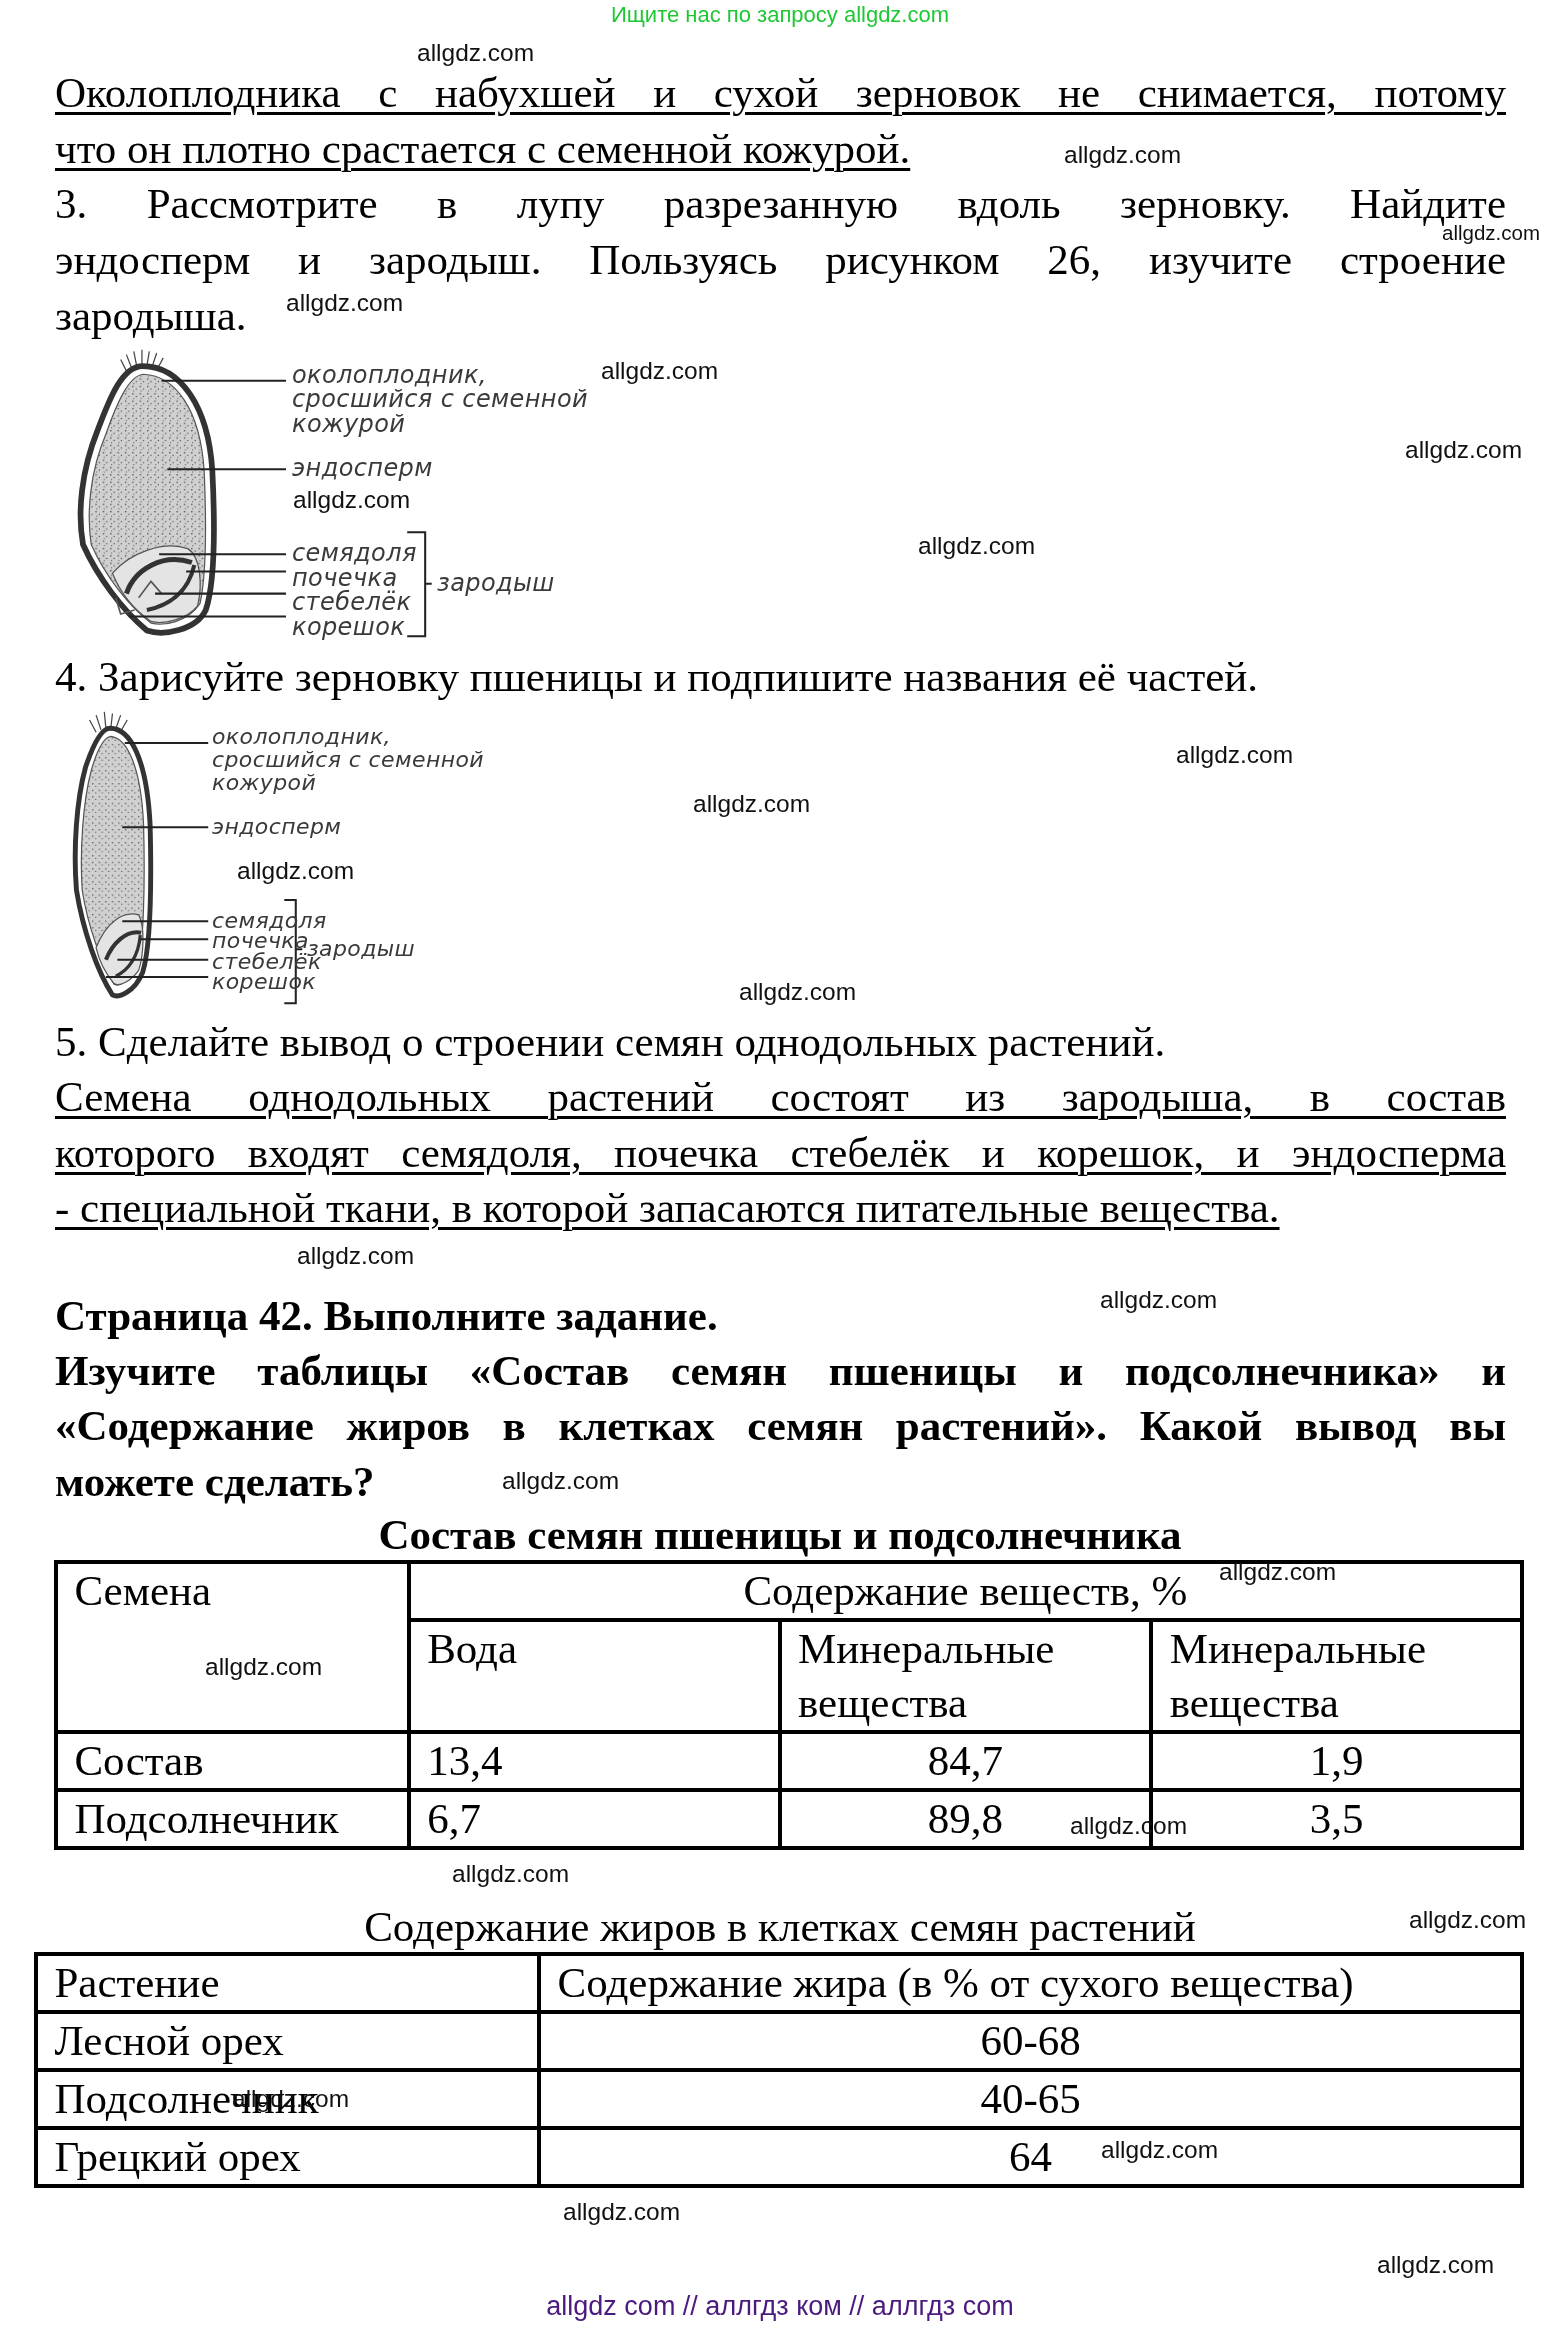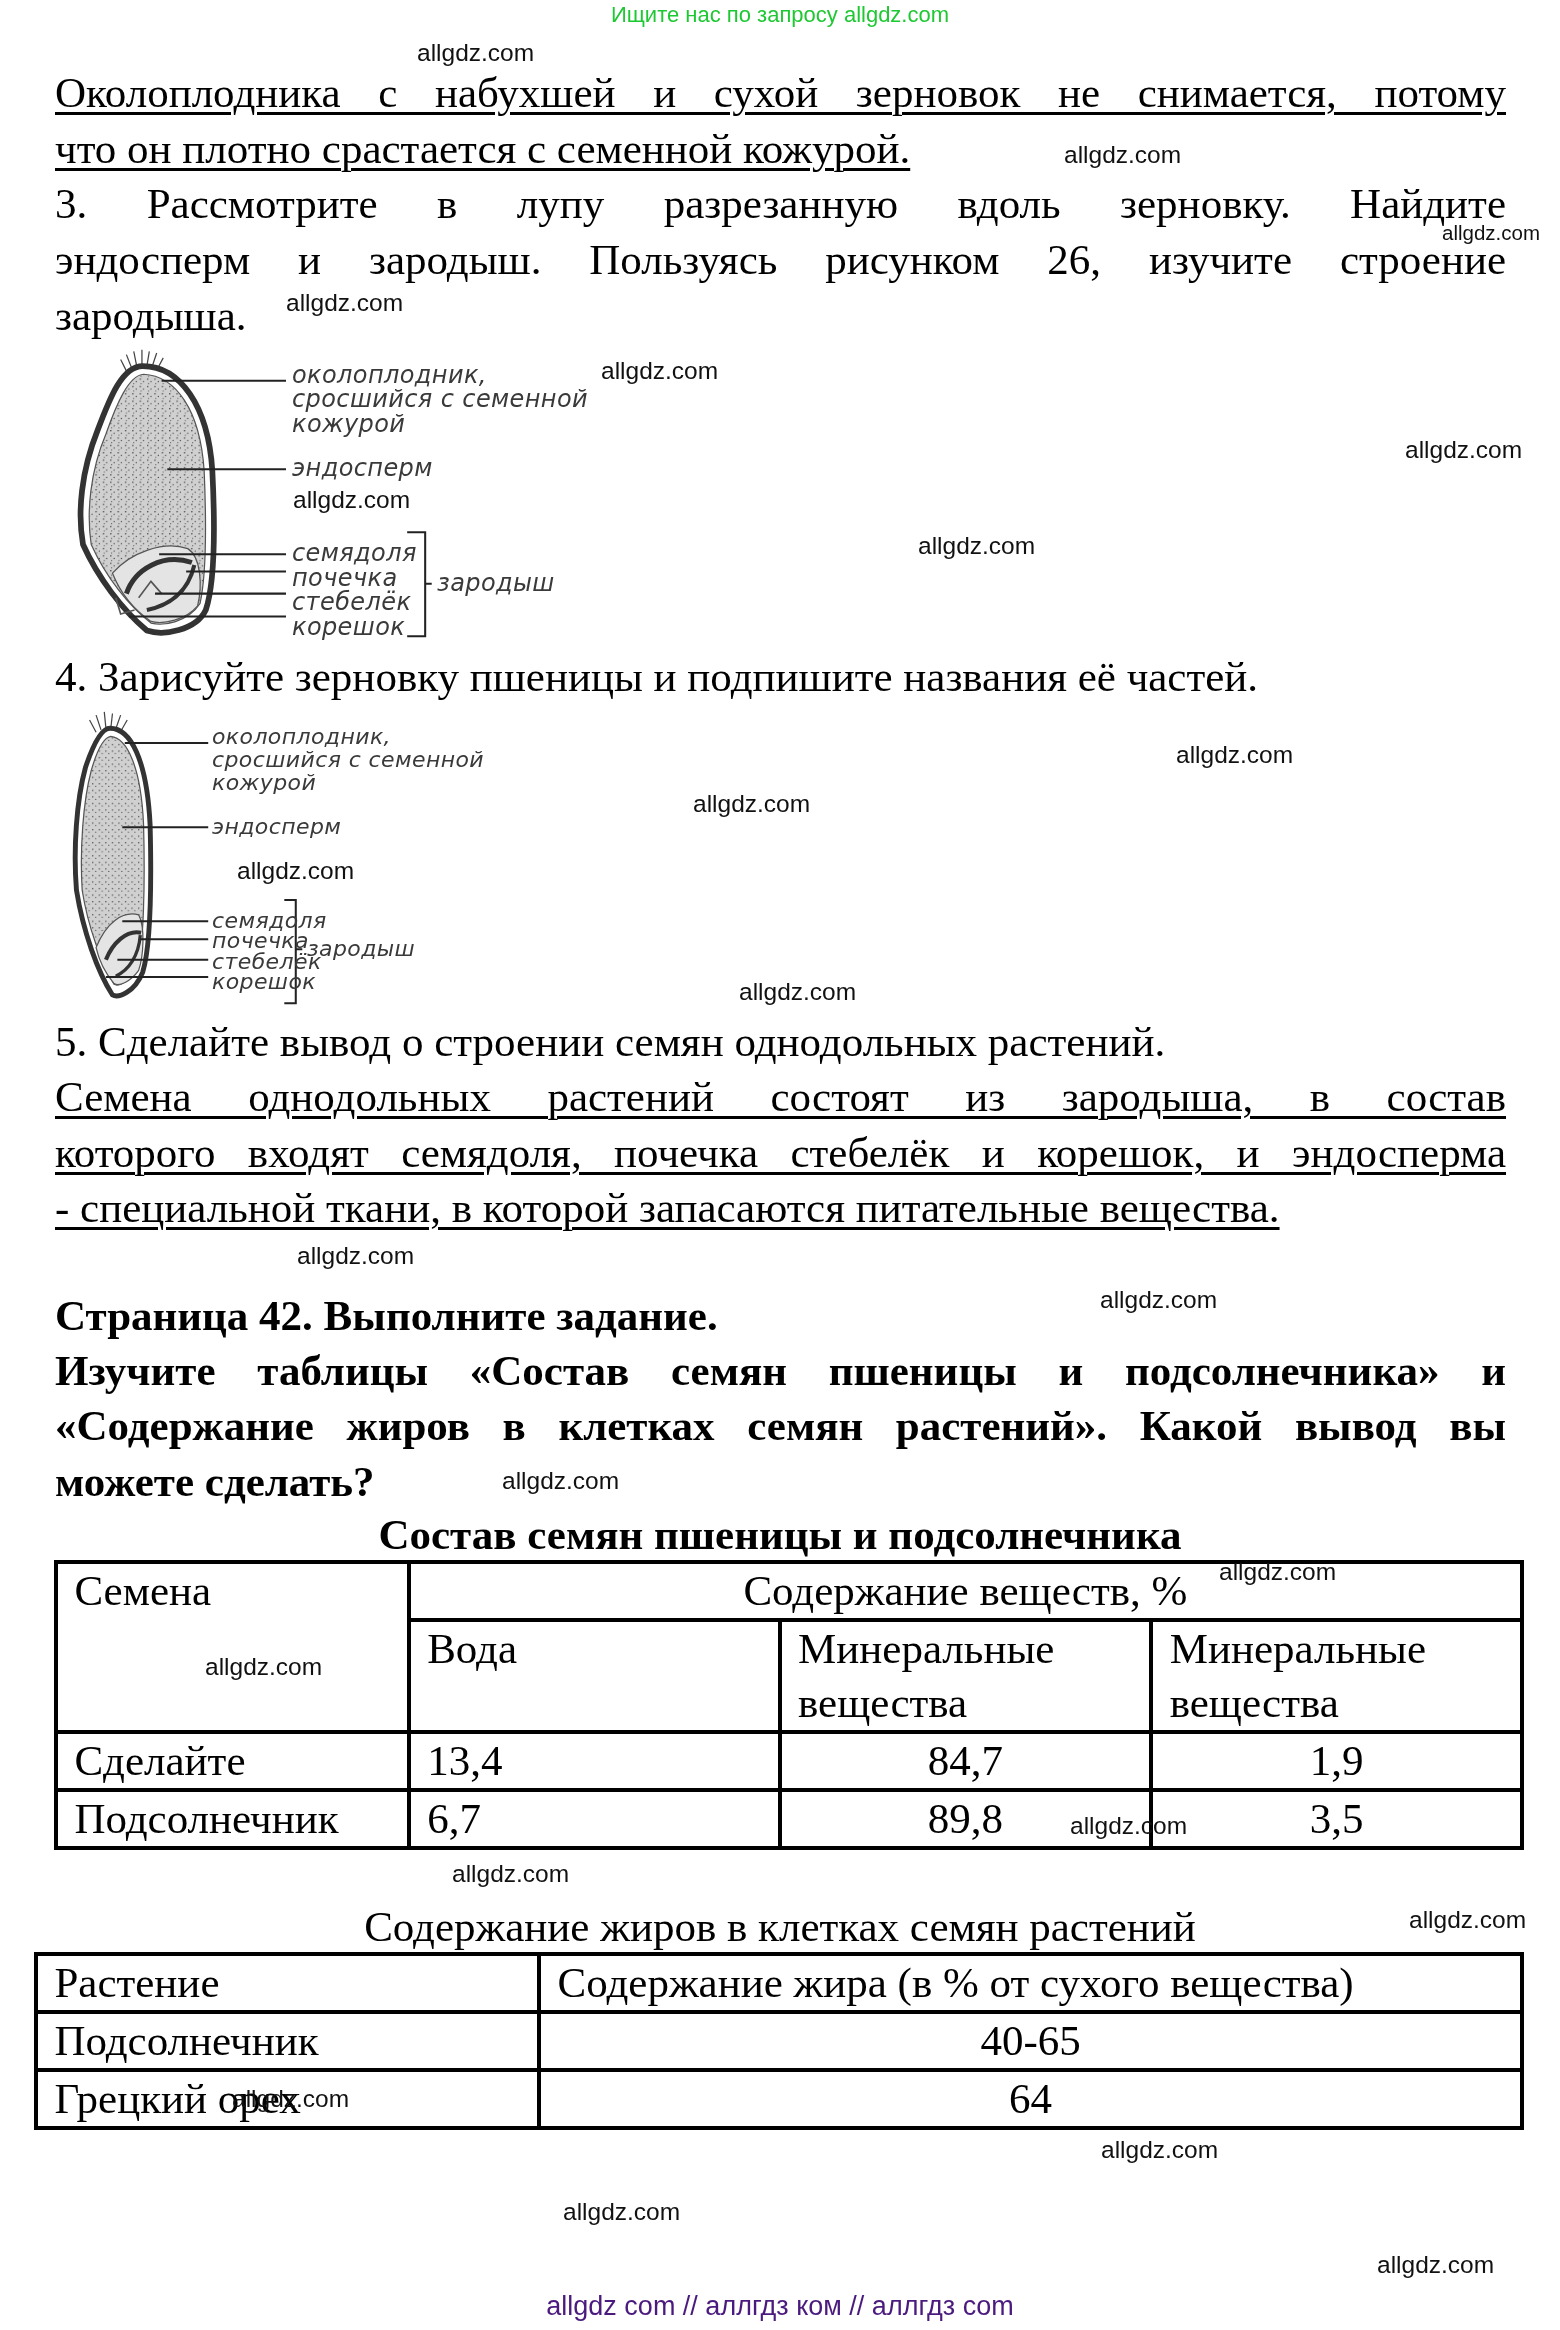--- a/index.html
+++ b/index.html
@@ -185,21 +185,21 @@
       <tr style="height:56px;">
     <td rowspan="2">Семена</td>
     <td colspan="3" class="c">Содержание веществ, %</td>
   </tr>
   <tr style="height:110px;">
     <td>Вода</td>
     <td style="white-space:normal;">Минеральные вещества</td>
     <td style="white-space:normal;">Минеральные вещества</td>
   </tr>
   <tr style="height:56px;">
-    <td>Сделайте</td>
+    <td>Состав</td>
     <td>13,4</td>
     <td class="c">84,7</td>
     <td class="c">1,9</td>
   </tr>
   <tr style="height:56px;">
     <td>Подсолнечник</td>
     <td>6,7</td>
     <td class="c">89,8</td>
     <td class="c">3,5</td>
   </tr>
@@ -211,20 +211,24 @@
   <colgroup>
       <col style="width:504px">
       <col style="width:986px">
     </colgroup>
   <tbody>
       <tr style="height:56px;">
     <td>Растение</td>
     <td>Содержание жира (в % от сухого вещества)</td>
   </tr>
   <tr style="height:56px;">
+    <td>Лесной орех</td>
+    <td class="c">60-68</td>
+  </tr>
+  <tr style="height:56px;">
     <td>Подсолнечник</td>
     <td class="c">40-65</td>
   </tr>
   <tr style="height:56px;">
     <td>Грецкий орех</td>
     <td class="c">64</td>
   </tr>
 </tbody>
   </table>
 

